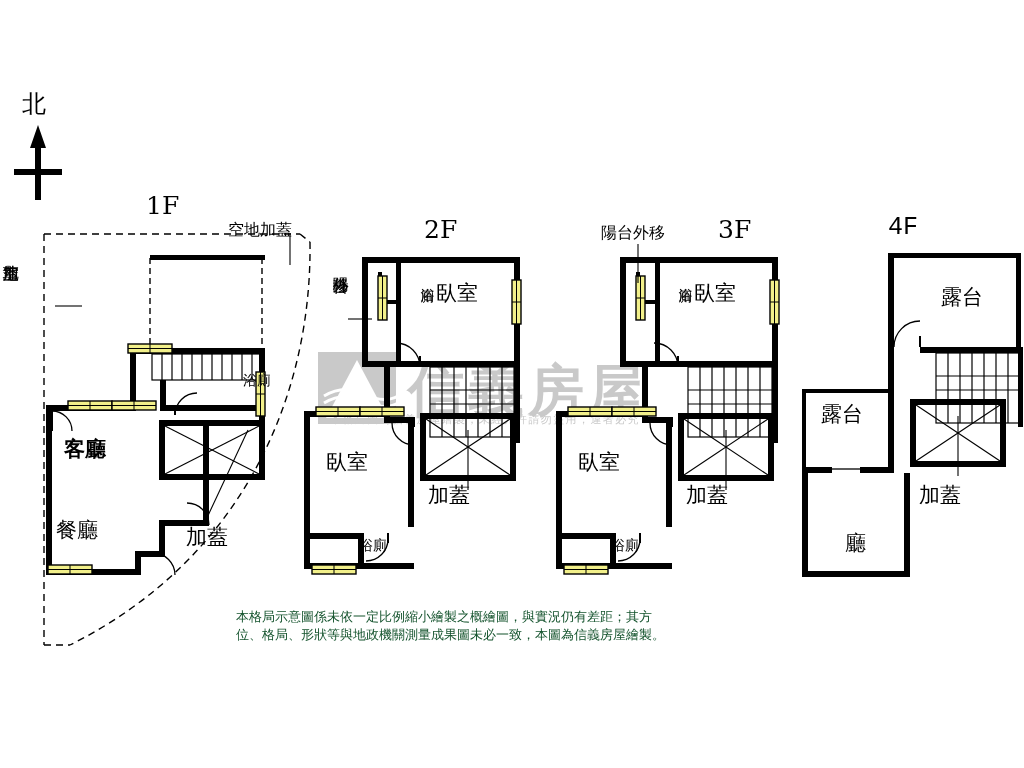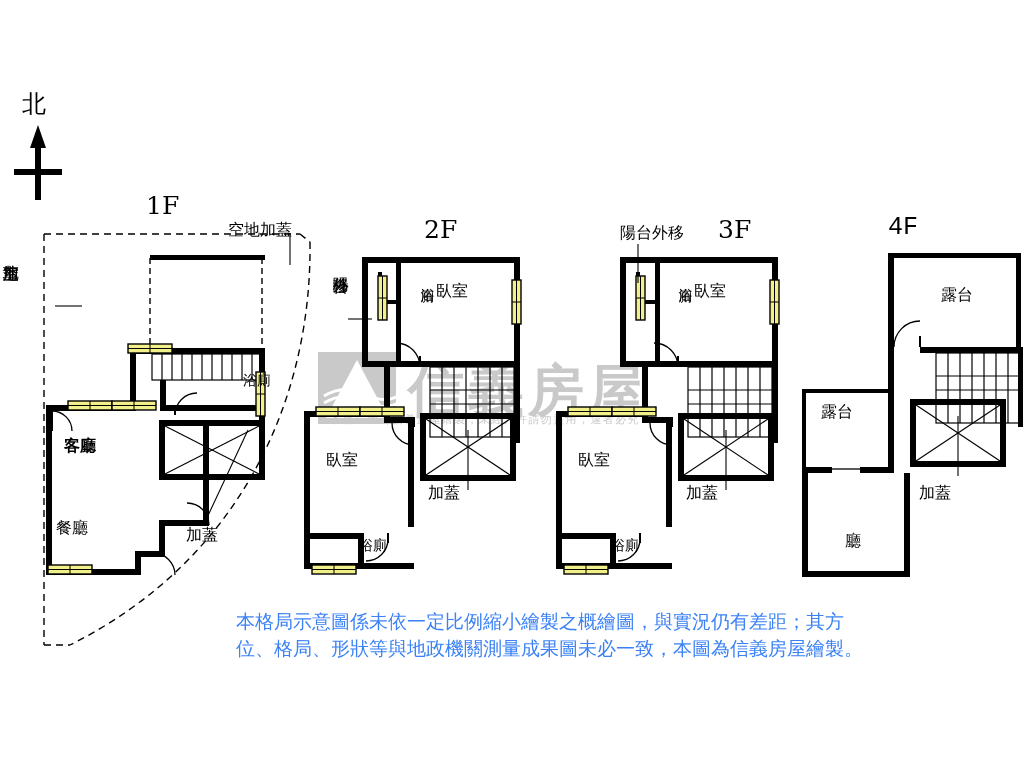--- a/index.html
+++ b/index.html
@@ -3,27 +3,27 @@
 <meta charset="utf-8">
 <style>
   html,body{margin:0;padding:0;background:#ffffff;}
   body{width:1024px;height:768px;overflow:hidden;
        font-family:"DejaVu Sans","Liberation Sans",sans-serif;}
   #stage{position:relative;width:1024px;height:768px;background:#fff;}
   svg{display:block;}
   .lbl{position:absolute;color:#000;font-family:"DejaVu Serif","Liberation Serif",serif;
        line-height:1.0;white-space:nowrap;}
   .floor-lbl{font-size:25px;font-family:"DejaVu Serif","Liberation Serif",serif;}
-  .room-lbl{font-size:16px;}
+  .room-lbl{font-size:21px;}
   .room-sm{font-size:14px;margin-left:40px;}
   .note-lbl{font-size:16px;}
   .vert{writing-mode:vertical-rl;text-orientation:upright;line-height:1.05;}
   #disclaimer{position:absolute;left:236px;top:608px;width:660px;
-      font-family:"DejaVu Serif","Liberation Serif",serif;font-size:19px;
-      line-height:1.42;color:#3b82f6;}
+      font-family:"DejaVu Serif","Liberation Serif",serif;font-size:13px;
+      line-height:1.42;color:#14532d;}
   #disclaimer div{white-space:nowrap;}
   #wm{position:absolute;left:318px;top:352px;width:390px;height:72px;
       pointer-events:none;}
   #wm-text{position:absolute;left:330px;top:412px;width:380px;
       font-family:"DejaVu Serif","Liberation Serif",serif;font-size:11px;
       color:#c9c9c9;letter-spacing:1.4px;white-space:nowrap;}
   .wm-glyph{font-family:"DejaVu Serif","Liberation Serif",serif;
       font-size:56px;color:#c9c9c9;font-weight:bold;letter-spacing:4px;}
 </style>
 </head>
@@ -356,21 +356,21 @@
   <div class="lbl room-sm" style="left:203px;top:373px;">浴廁</div>
   <div class="lbl room-lbl" style="left:186px;top:527px;">加蓋</div>
 
   <div class="lbl note-lbl vert" style="left:332px;top:265px;">陽台外移</div>
   <div class="lbl room-sm" style="left: 381px; top: 277px; writing-mode: vertical-rl; text-orientation: upright;">浴廁</div>
   <div class="lbl room-lbl" style="left:436px;top:283px;">臥室</div>
   <div class="lbl room-lbl" style="left:326px;top:452px;">臥室</div>
   <div class="lbl room-sm" style="left:319px;top:538px;">浴廁</div>
   <div class="lbl room-lbl" style="left:428px;top:485px;">加蓋</div>
 
-  <div class="lbl note-lbl" style="left:620px;top:225px;">陽台外移</div>
+  <div class="lbl note-lbl" style="left:601px;top:225px;">陽台外移</div>
   <div class="lbl room-sm" style="left: 639px; top: 277px; writing-mode: vertical-rl; text-orientation: upright;">浴廁</div>
   <div class="lbl room-lbl" style="left:694px;top:283px;">臥室</div>
   <div class="lbl room-lbl" style="left:578px;top:452px;">臥室</div>
   <div class="lbl room-sm" style="left:571px;top:538px;">浴廁</div>
   <div class="lbl room-lbl" style="left:686px;top:485px;">加蓋</div>
 
   <div class="lbl room-lbl" style="left:941px;top:287px;">露台</div>
   <div class="lbl room-lbl" style="left:821px;top:404px;">露台</div>
   <div class="lbl room-lbl" style="left:845px;top:533px;">廳</div>
   <div class="lbl room-lbl" style="left:919px;top:485px;">加蓋</div>

